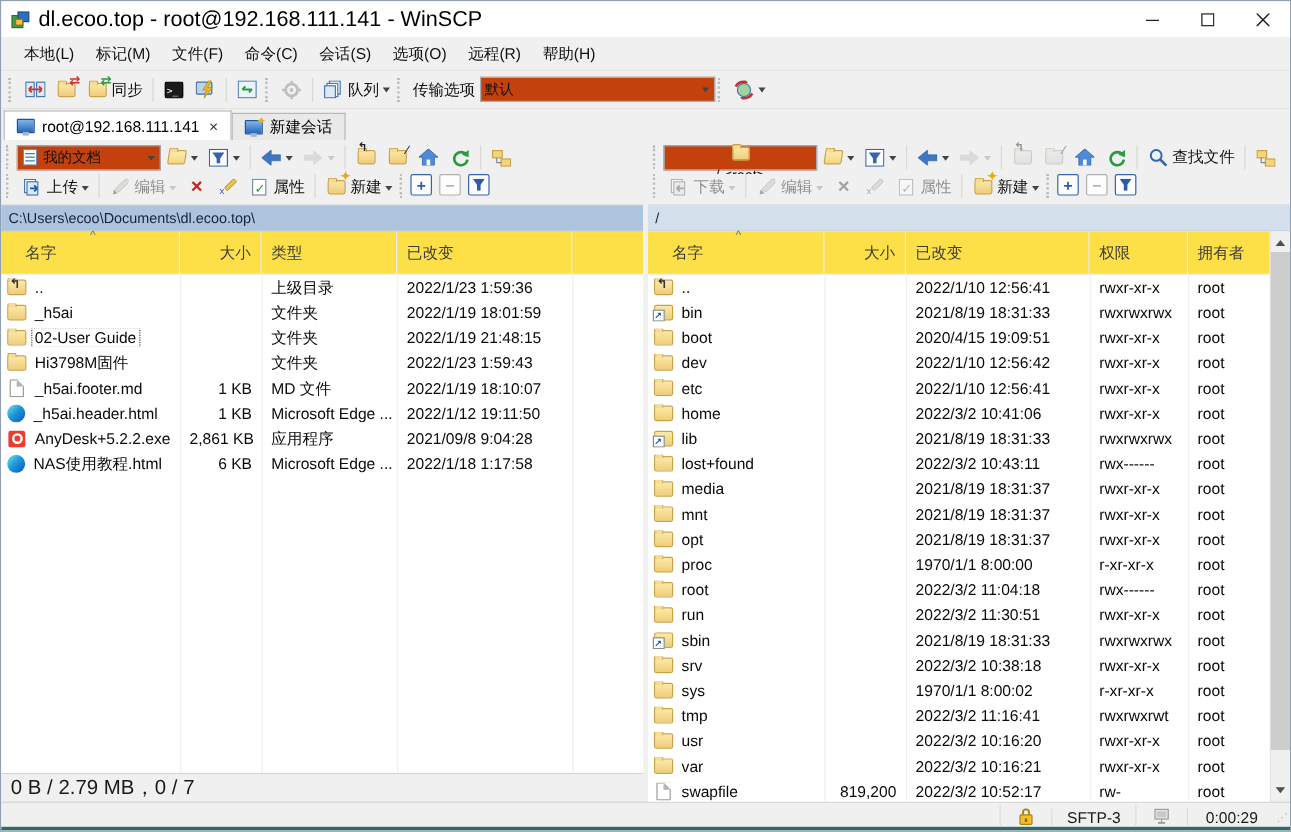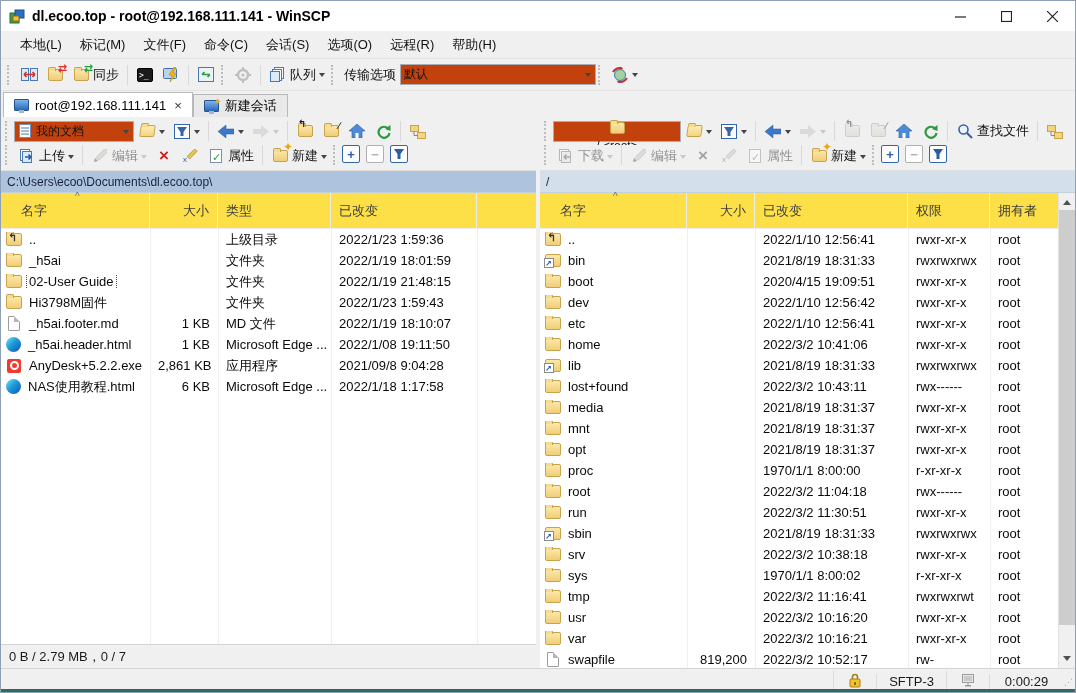--- a/index.html
+++ b/index.html
@@ -3,21 +3,21 @@
 <meta charset="utf-8">
 <style>
   * { margin:0; padding:0; box-sizing:border-box; }
   html,body { background:#888; }
   body { font-family:"Liberation Sans","DejaVu Sans",sans-serif; }
   .win { width:1076px; height:693px; background:#f0f0f0; border:1px solid #8fa0b4; display:flex; flex-direction:column; overflow:hidden; }
 
   
   .titlebar { height:30px; background:#fff; display:flex; align-items:center; flex:none; }
   .app-icon { width:17px; height:17px; margin:0 6px 0 8px; position:relative; flex:none; }
-  .title-text { font-size:14px; color:#000; white-space:nowrap;font-weight:bold; }
+  .title-text { font-size:18px; color:#000; white-space:nowrap; }
   .win-controls { margin-left:auto; display:flex; height:100%; }
   .wc { width:46px; height:100%; display:flex; align-items:center; justify-content:center; font-size:14px; color:#222; }
   .wc svg { display:block; }
 
   
   .menubar { height:28px; background:#f0f0f0; display:flex; align-items:center; padding-left:10px; flex:none; border-bottom:1px solid #e3e3e3; }
   .menu-item { font-size:13px; color:#111; padding:4px 9px; white-space:nowrap; }
 
   
   .toolbar { height:32px; background:#f0f0f0; display:flex; align-items:center; padding:0 4px; flex:none; border-bottom:1px solid #e3e3e3; }
@@ -97,21 +97,21 @@
   .fi.anydesk::after { content:""; width:5px; height:5px; border:2px solid #fff; border-radius:50%; }
 
   
   .sb { width:17px; background:#f0f0f0; display:flex; flex-direction:column; flex:none; border-left:1px solid #e2e2e2; }
   .sb-btn { height:17px; display:flex; align-items:center; justify-content:center; flex:none; }
   .tri-up { width:0; height:0; border:4px solid transparent; border-bottom:5px solid #505050; margin-bottom:2px; }
   .tri-dn { width:0; height:0; border:4px solid transparent; border-top:5px solid #505050; margin-top:2px; }
   .sb-track { flex:1; position:relative; }
   .sb-thumb { position:absolute; left:0; right:0; top:0; bottom:26px; background:#cdcdcd; }
 
-  .pstatus { height:24px; background:#f0f0f0; border-top:1px solid #d4d4d4; display:flex; align-items:center; padding:0 8px; font-size:13px; color:#1a1a1a; flex:none; }
+  .pstatus { height:24px; background:#f0f0f0; border-top:1px solid #d4d4d4; display:flex; align-items:center; padding:0 8px; font-size:17px; color:#1a1a1a; flex:none; }
 
   
   .sbar { height:24px; background:#f0f0f0; border-top:1px solid #d4d4d4; border-bottom:3px solid #2f6b63; display:flex; align-items:flex-end; font-size:13px; color:#1a1a1a; flex:none;padding-left:40px; }
   .scell { border-left:1px solid #dcdcdc; display:flex; align-items:center; justify-content:center; padding:0 12px; white-space:nowrap; }
   .sfill { flex:1; }
   .gripdots { width:12px; display:flex; align-items:flex-end; justify-content:flex-end; color:#b0b0b0; font-size:9px; padding:0 2px 2px 0; }
 </style>
 </head>
 <body>
 
@@ -505,21 +505,21 @@
     <span class="cell c-changed">2022/1/19 18:10:07</span>
   </div>
 
   <div class="row">
     <span class="cell name c-name">
                   <span class="fi edge"></span>
                   <span class="nm">_h5ai.header.html</span>
                 </span>
     <span class="cell c-size r">1 KB</span>
     <span class="cell c-type">Microsoft Edge ...</span>
-    <span class="cell c-changed">2022/1/08 19:11:50</span>
+    <span class="cell c-changed">2022/1/12 19:11:50</span>
   </div>
 
   <div class="row">
     <span class="cell name c-name">
                   <span class="fi anydesk"></span>
                   <span class="nm">AnyDesk+5.2.2.exe</span>
                 </span>
     <span class="cell c-size r">2,861 KB</span>
     <span class="cell c-type">应用程序</span>
     <span class="cell c-changed">2021/09/8 9:04:28</span>

